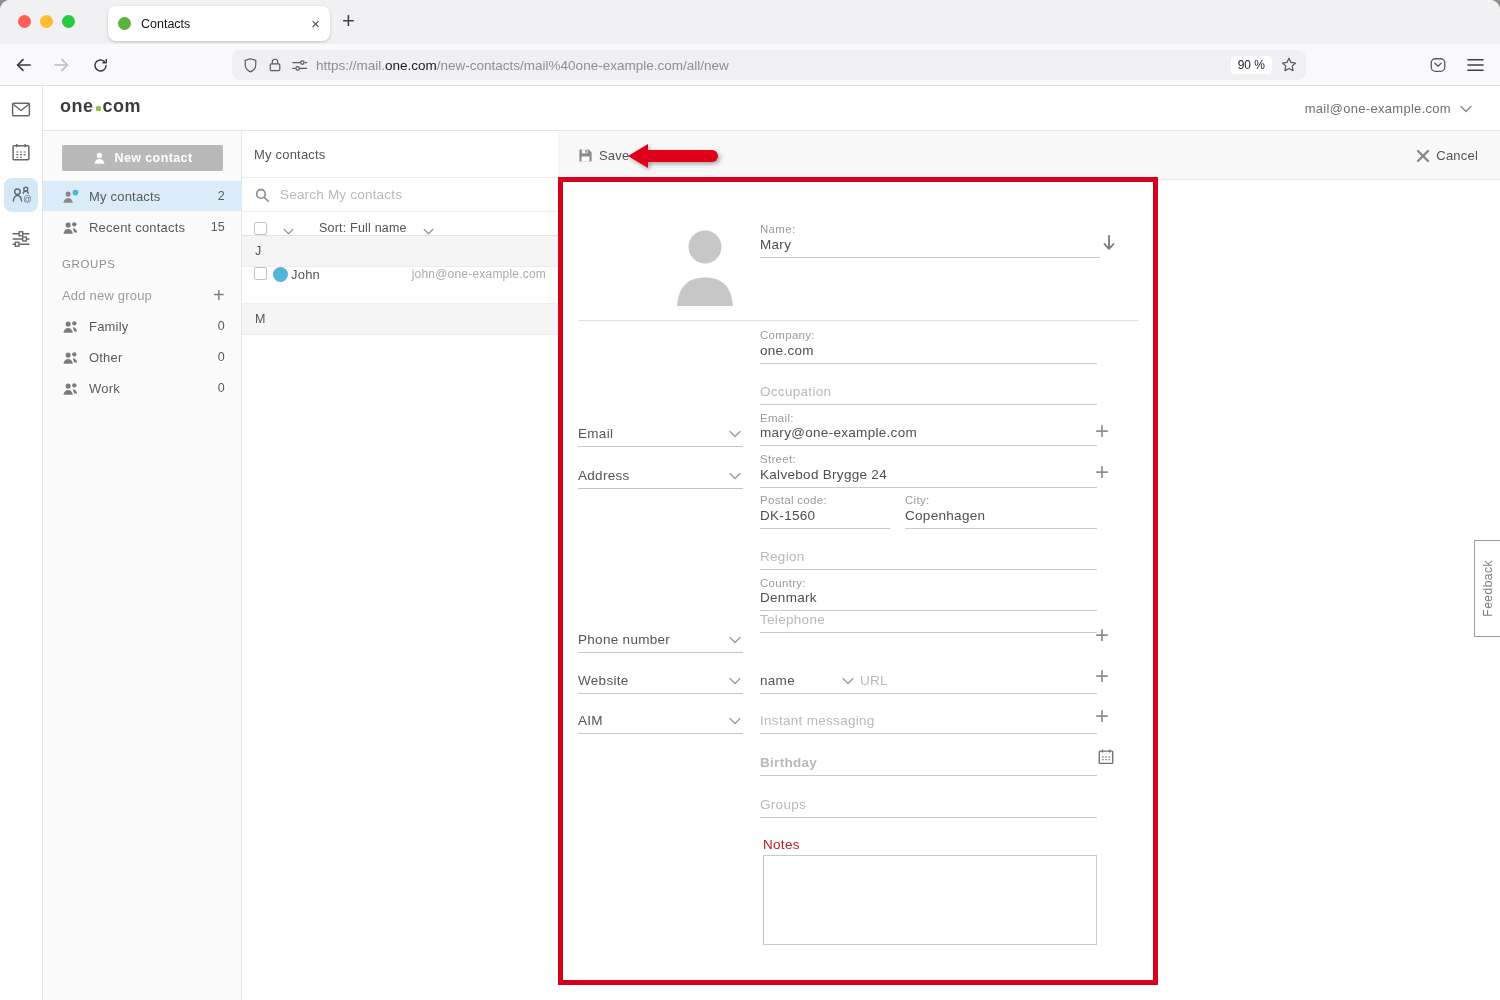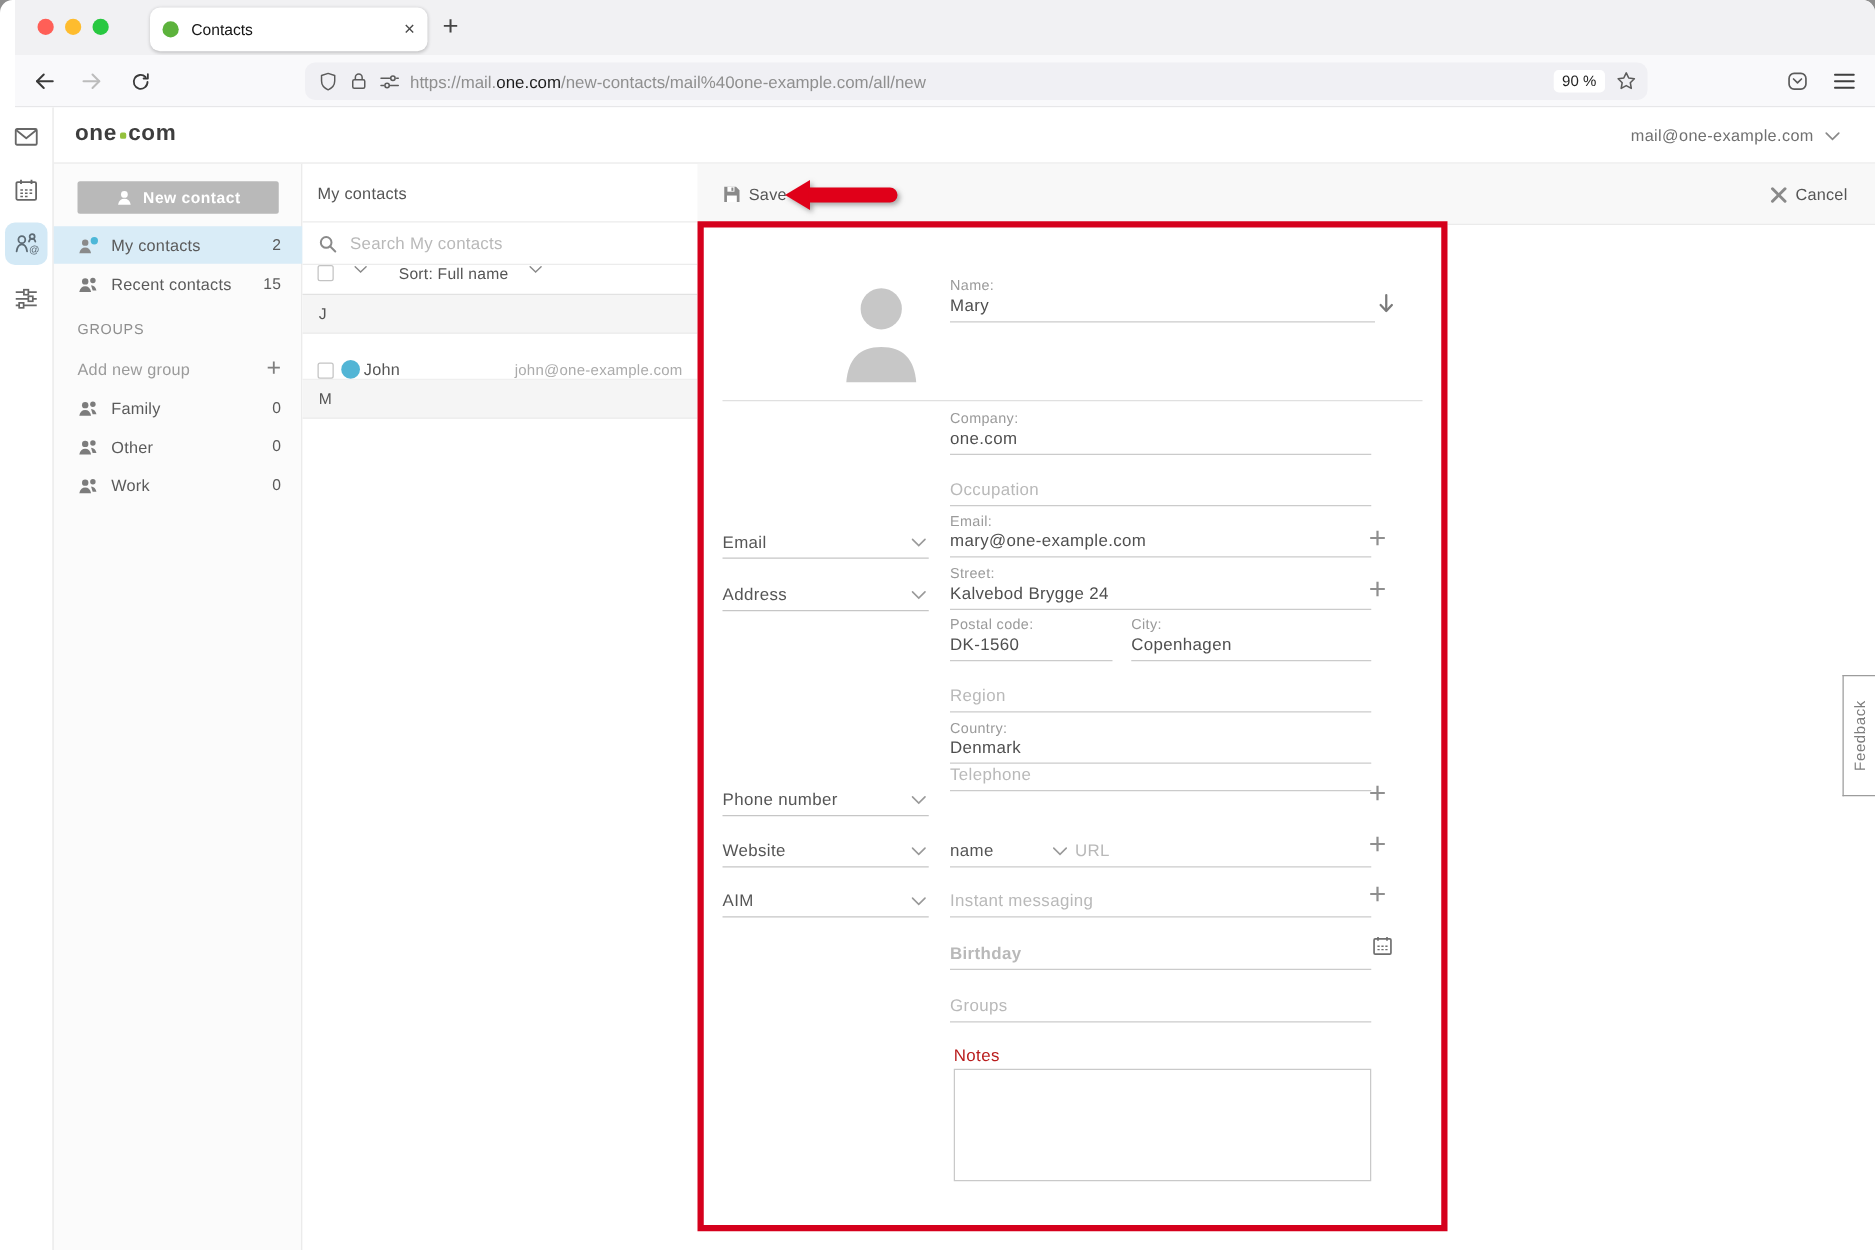--- a/index.html
+++ b/index.html
@@ -1,19 +1,19 @@
 <!DOCTYPE html>
 <html><head>
 <meta charset="utf-8">
 <style>
   * { box-sizing: border-box; margin: 0; padding: 0; }
   html,body { width:1500px; height:1000px; }
   body { font-family:"Liberation Sans", sans-serif; background:#8e8e8e; }
   .window { position:relative; width:1500px; height:1000px; background:#fff;
-            border-radius:10px 10px 0 0; overflow:hidden;padding-left:12px; }
+            border-radius:10px 10px 0 0; overflow:hidden; }
   .ic { display:block; }
 
   
   .tabstrip { position:relative; height:44px; background:#f1f1f3; }
   .traffic { position:absolute; left:18px; top:15px; display:flex; gap:9px; }
   .traffic span { width:13px; height:13px; border-radius:50%; }
   .tl-red{background:#ff5f57}.tl-yellow{background:#febc2e}.tl-green{background:#28c840}
   .tab { position:absolute; left:108px; top:6px; width:222px; height:35px; background:#fff;
          border-radius:8px; box-shadow:0 1px 3px rgba(0,0,0,.2); display:flex; align-items:center;
          padding:0 10px; }
@@ -57,25 +57,25 @@
   .srow.addgroup .plus-g { margin-left:auto; font-size:20px; font-weight:300; color:#7f7f7f; }
 
   
   .listpanel { position:absolute; left:242px; top:45px; width:316px; bottom:0; background:#fff; }
   .lp-header { height:47px; border-bottom:1px solid #ececec; line-height:47px; padding-left:12px;
                font-size:13px; color:#555; letter-spacing:.2px; }
   .search-row { height:34px; border-bottom:1px solid #ececec; display:flex; align-items:center; padding:0 12px; gap:10px; }
   .search-row input { border:none; outline:none; background:transparent; flex:1; font-size:13.5px; color:#555;
                       font-family:"Liberation Sans",sans-serif; letter-spacing:.2px; }
   .search-row input::placeholder { color:#b9b9b9; }
-  .sort-row { height:24px; border-bottom:1px solid #e2e2e2; display:flex; align-items:flex-start; padding:0 12px; gap:16px; }
+  .sort-row { height:24px; border-bottom:1px solid #e2e2e2; display:flex; align-items:flex-end; padding:0 12px; gap:16px; }
   .sort-label { font-size:12.5px; color:#555; margin-left:9px; letter-spacing:.2px; }
   .lrow { height:31px; background:#f5f5f5; border-bottom:1px solid #ececec; line-height:31px;
           padding-left:13px; font-size:12.5px; color:#555; }
-  .crow { height:37px; border-bottom:1px solid #efefef; display:flex; align-items:flex-end; padding:0 12px; }
+  .crow { height:37px; border-bottom:1px solid #efefef; display:flex; align-items:flex-start; padding:0 12px; }
   .cb { width:13px; height:13px; border:1px solid #c3c3c3; border-radius:2px; background:#fff; flex:0 0 auto; }
   .dot { width:15px; height:15px; border-radius:50%; background:#52b5d5; flex:0 0 auto; margin-left:6px; }
   .cname { font-size:13px; color:#555; margin-left:3px; letter-spacing:.2px; }
   .cemail { margin-left:auto; font-size:12px; color:#ababab; letter-spacing:.2px; }
 
   
   .main { position:absolute; left:558px; top:45px; right:0; bottom:0; background:#fff; }
   .actionbar { position:relative; height:49px; background:#f8f8f8; border-bottom:1px solid #ebebeb; }
   .save-btn { position:absolute; left:20px; top:0; height:49px; display:flex; align-items:center; gap:6px;
               font-size:13px; color:#555; letter-spacing:.2px; }

